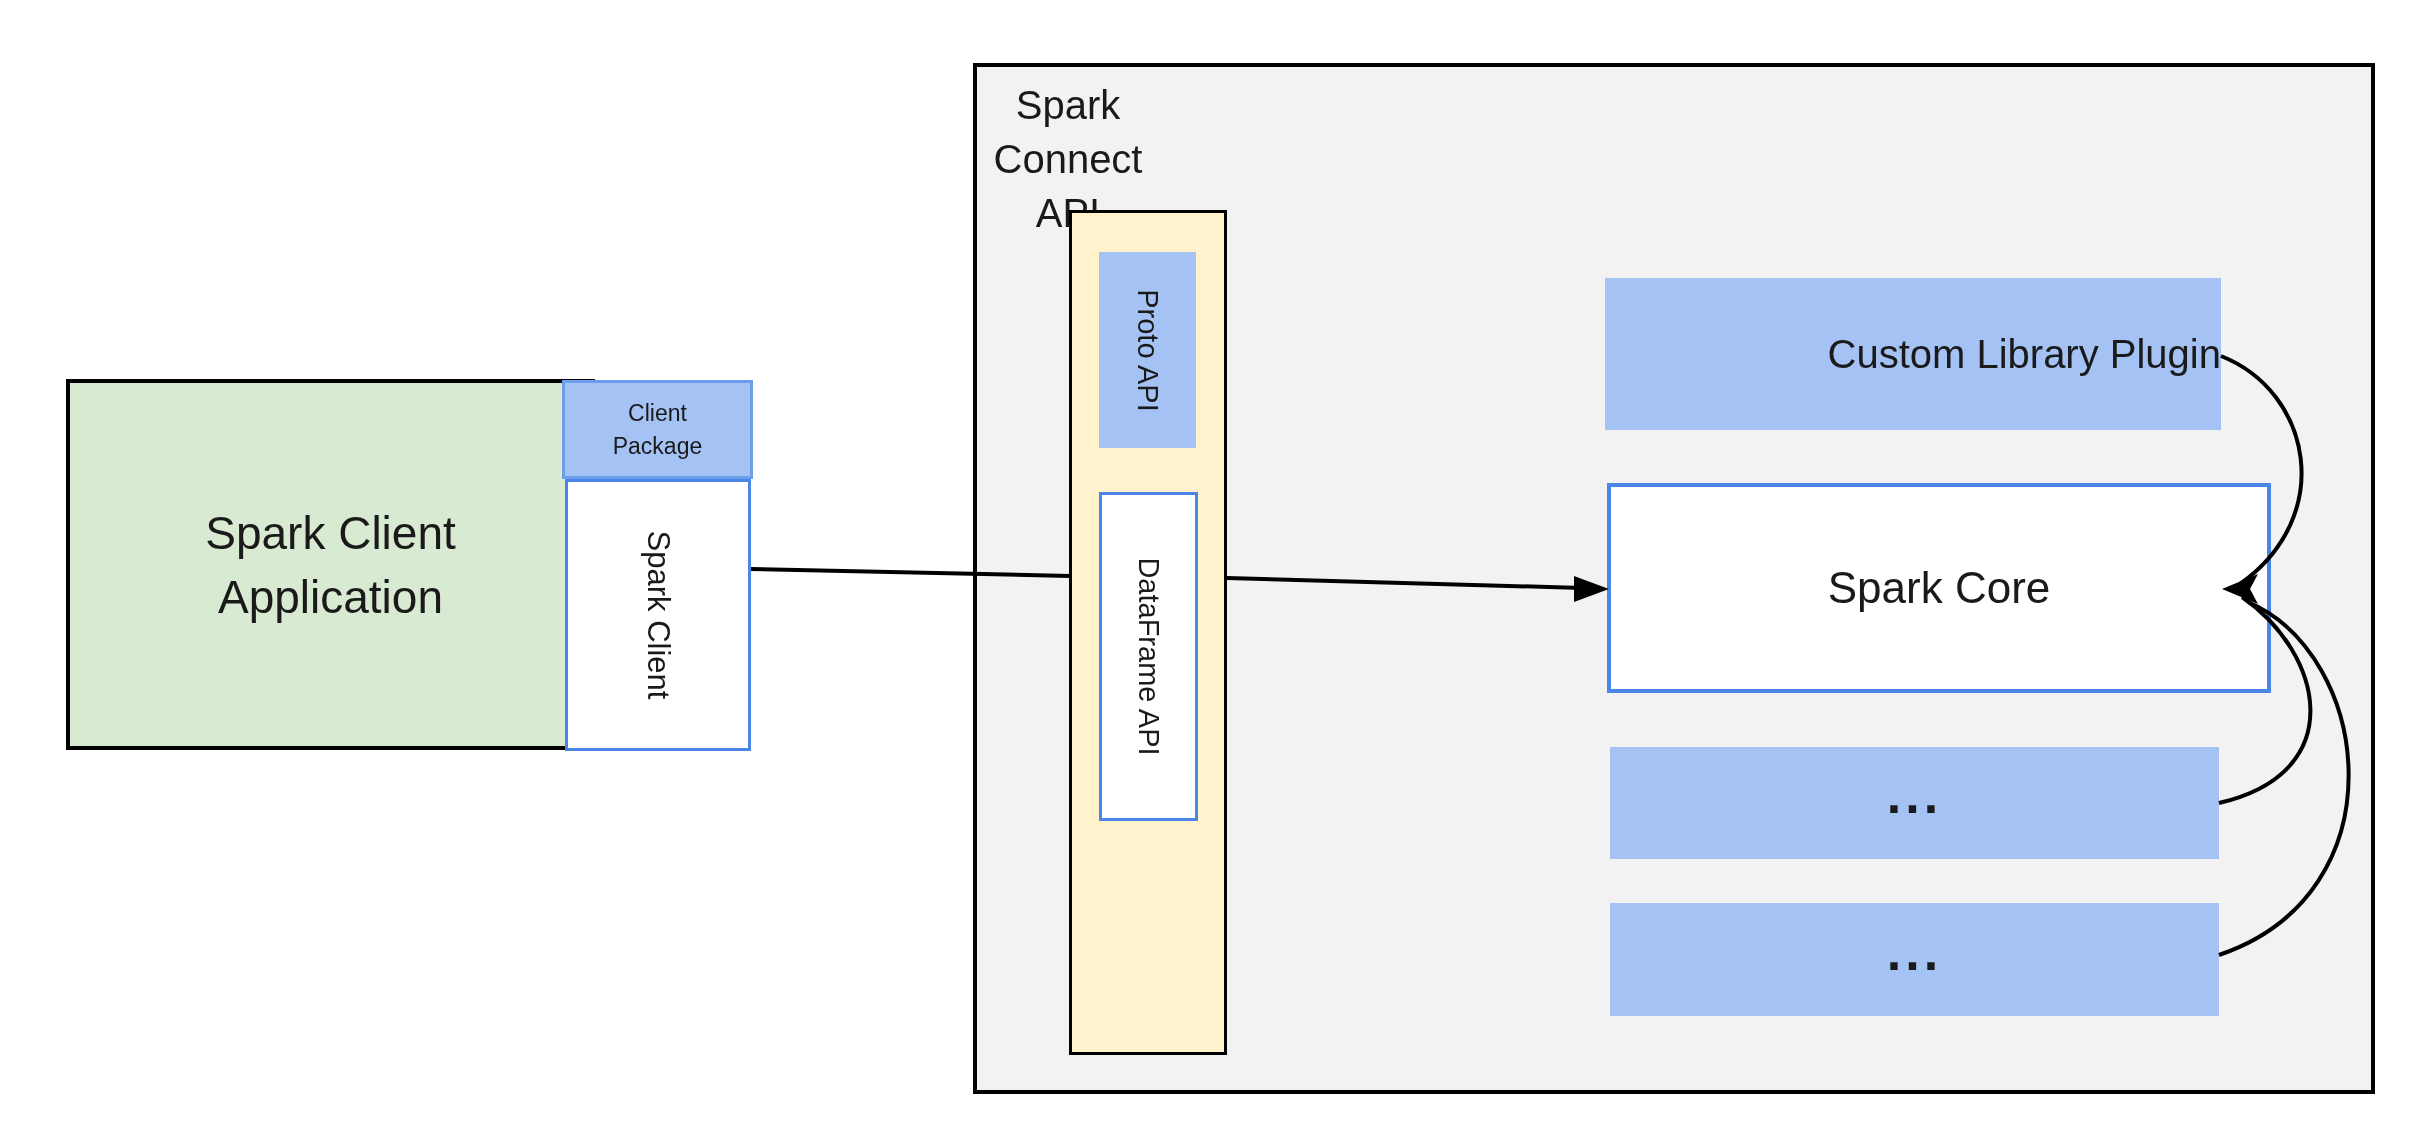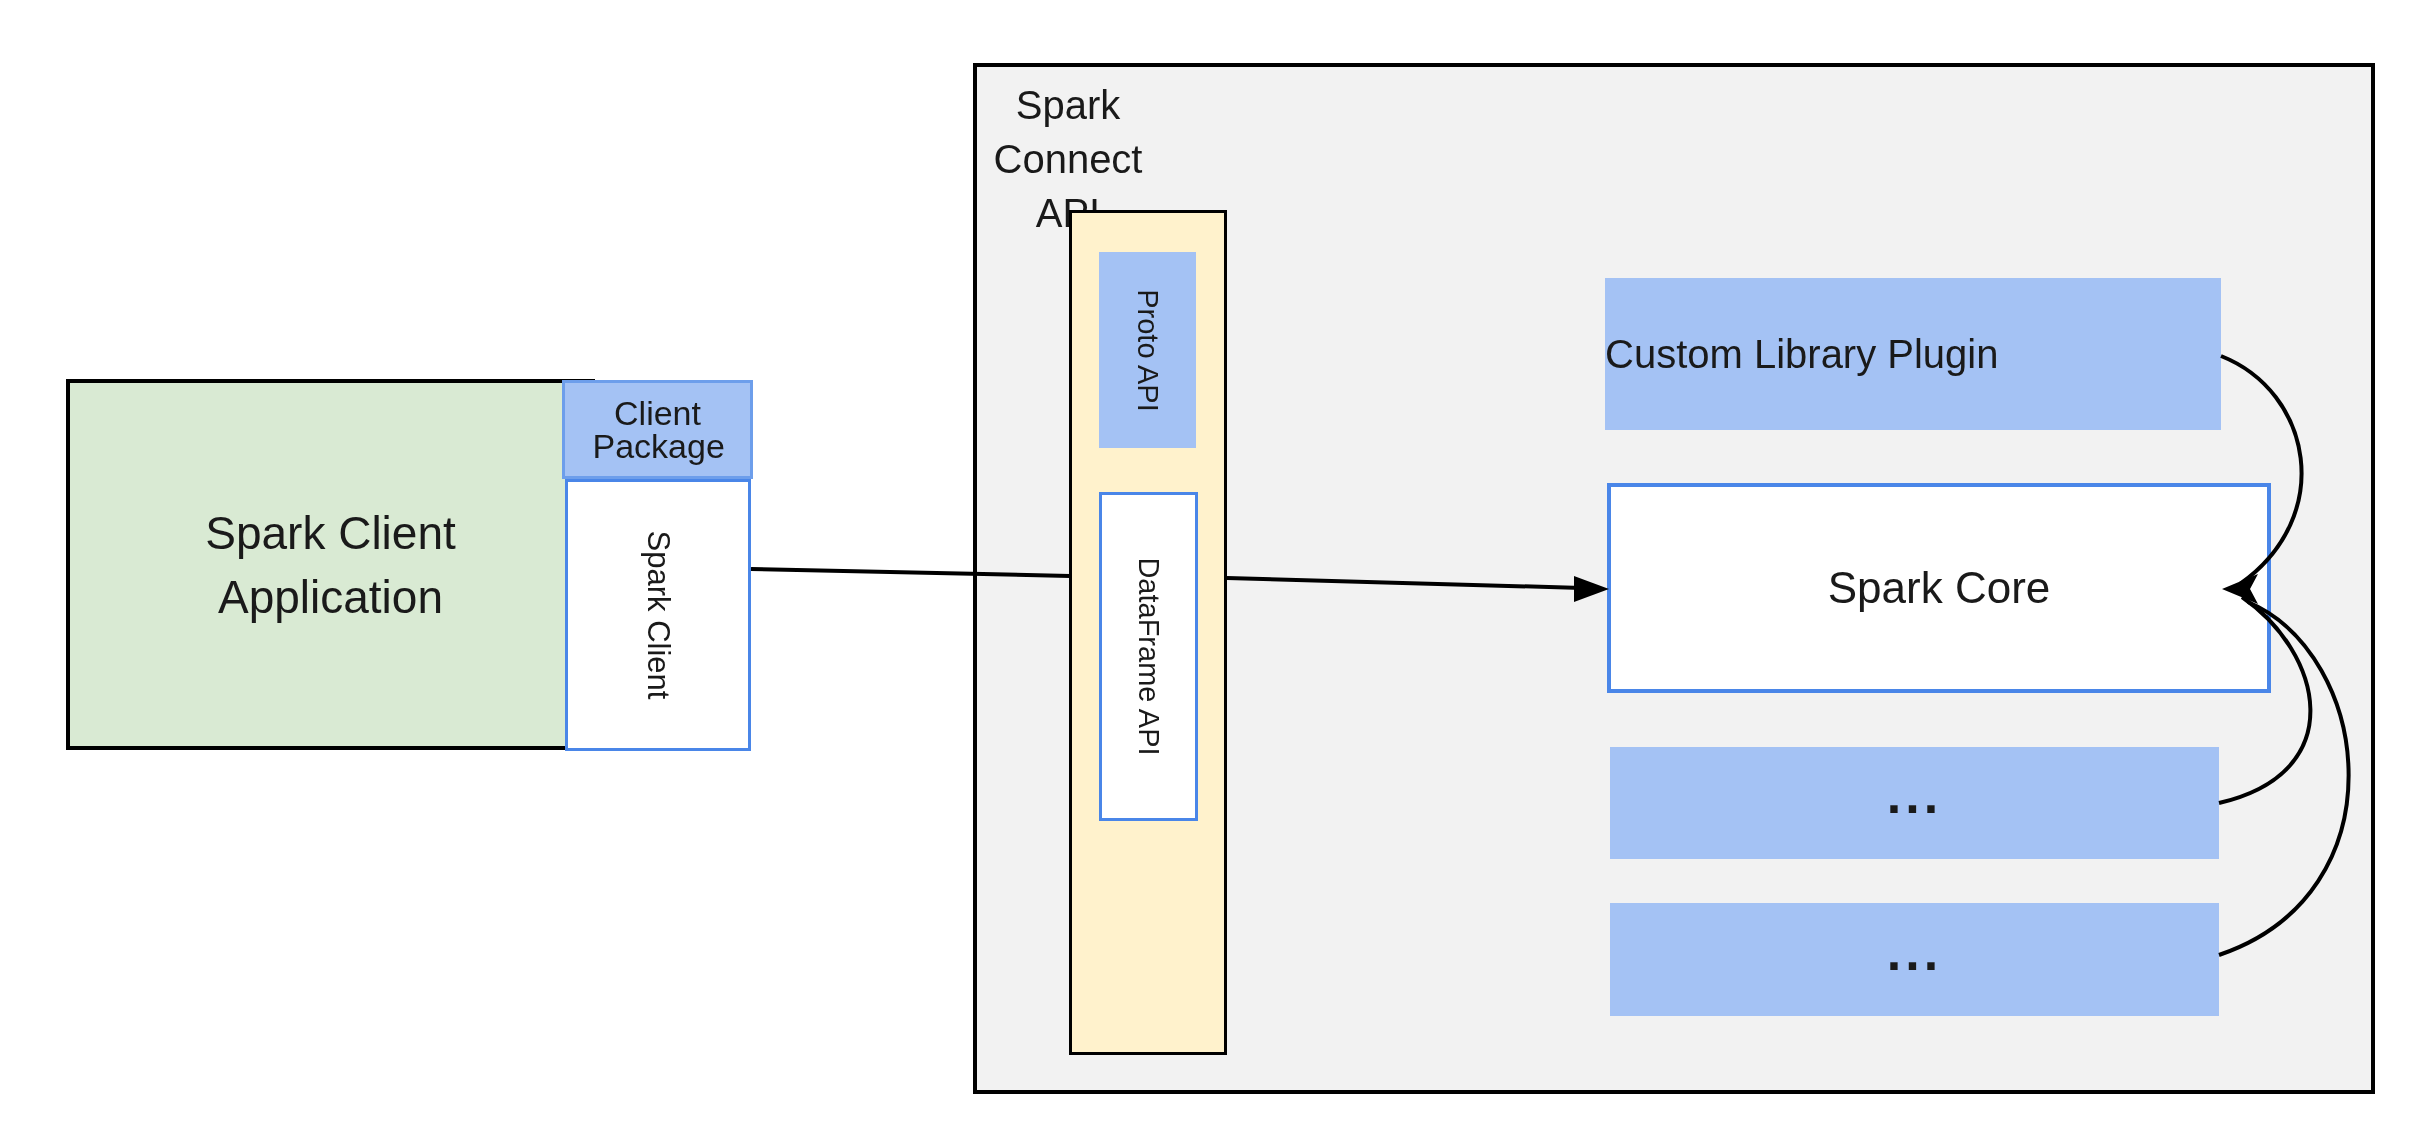--- a/index.html
+++ b/index.html
@@ -29,21 +29,21 @@
   }
   .client-app .lbl{width:330px;font-size:46px;line-height:64px;}
 
   
   .client-package{
     left:562px;top:380px;width:191px;height:99px;
     background:var(--blue-fill);
     border:3px solid var(--blue-border-soft);
     display:flex;align-items:center;justify-content:center;text-align:center;
   }
-  .client-package .lbl{width:130px;font-size:34px;line-height:33px;}
+  .client-package .lbl{width:130px;font-size:23px;line-height:33px;}
 
   
   .spark-client{
     left:565px;top:479px;width:186px;height:272px;
     background:#ffffff;
     border:3px solid var(--blue-border);
     display:flex;align-items:center;justify-content:center;
   }
   .vtext{transform:rotate(90deg);white-space:nowrap;}
   .spark-client .lbl{font-size:31px;}
@@ -79,21 +79,21 @@
   }
   .server-title{
     left:1655px;top:96px;width:400px;
     font-size:40px;font-weight:bold;text-align:center;
   }
 
   
   .plugin{
     left:1605px;top:278px;width:616px;height:152px;
     background:var(--blue-fill);
-    display:flex;align-items:center;justify-content:flex-start;
+    display:flex;align-items:center;justify-content:flex-end;
   }
   .plugin .lbl{font-size:40px;}
   .core{
     left:1607px;top:483px;width:664px;height:210px;
     background:#ffffff;
     border:4px solid var(--blue-border);
     display:flex;align-items:center;justify-content:center;
   }
   .core .lbl{font-size:44px;}
   .dots-box{

